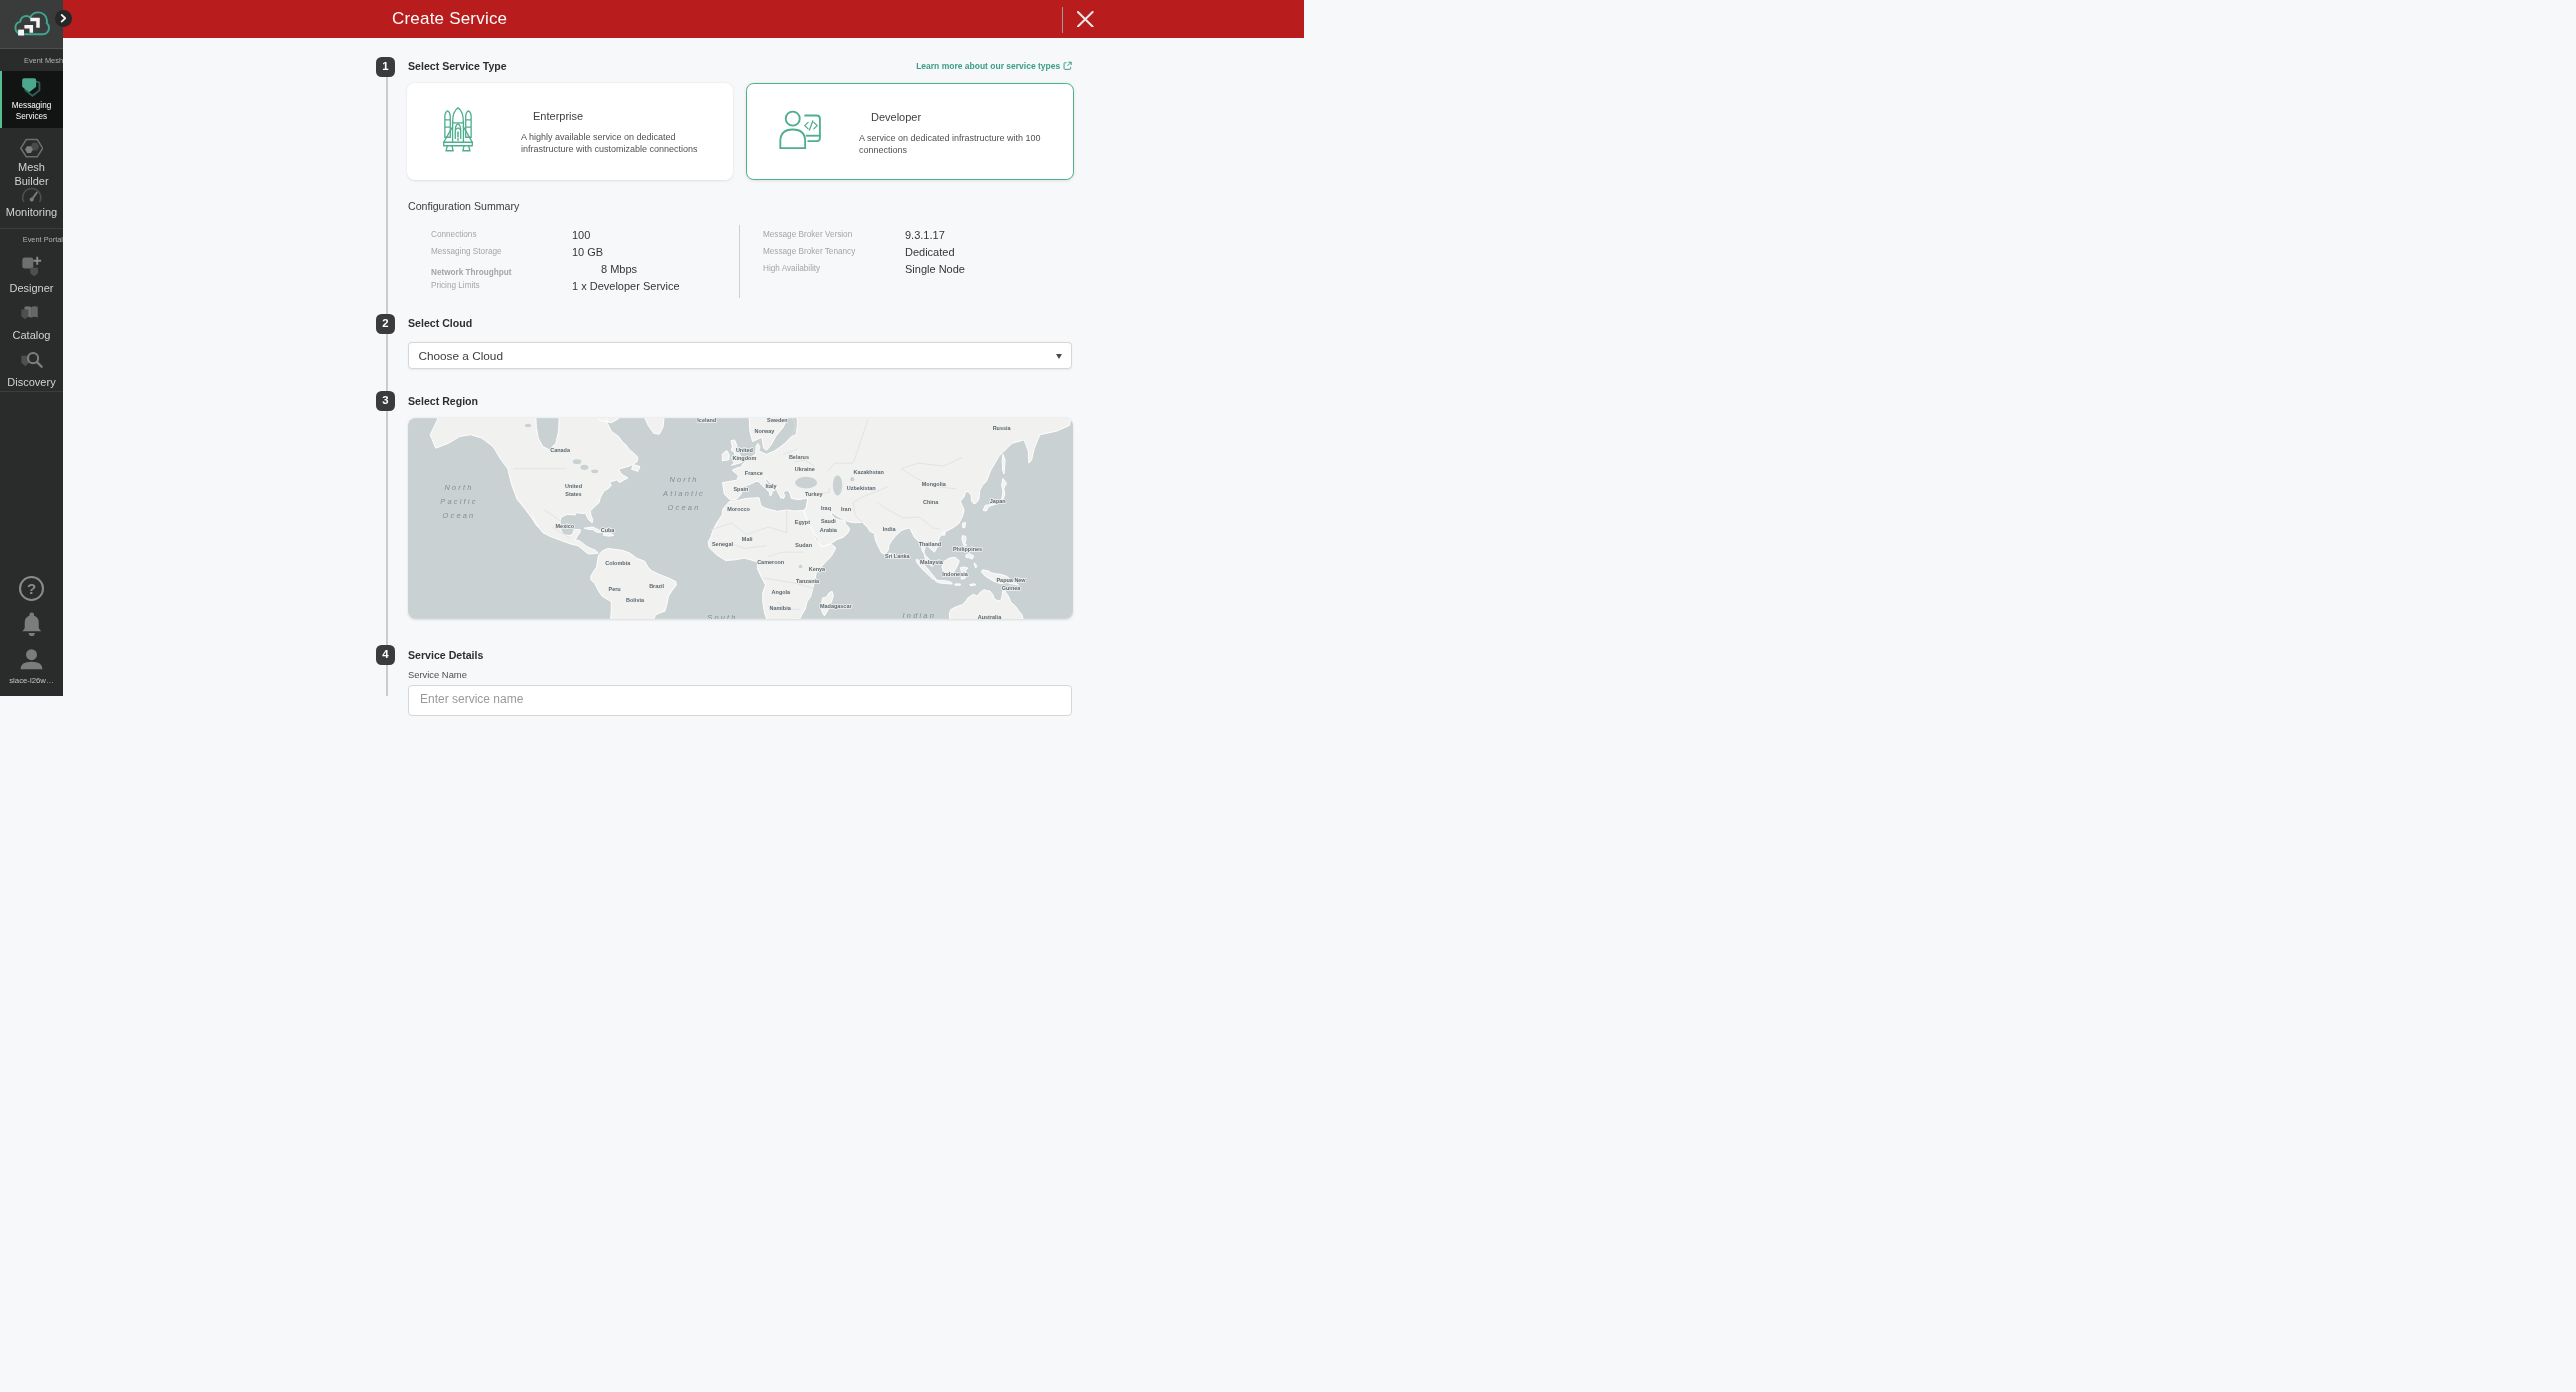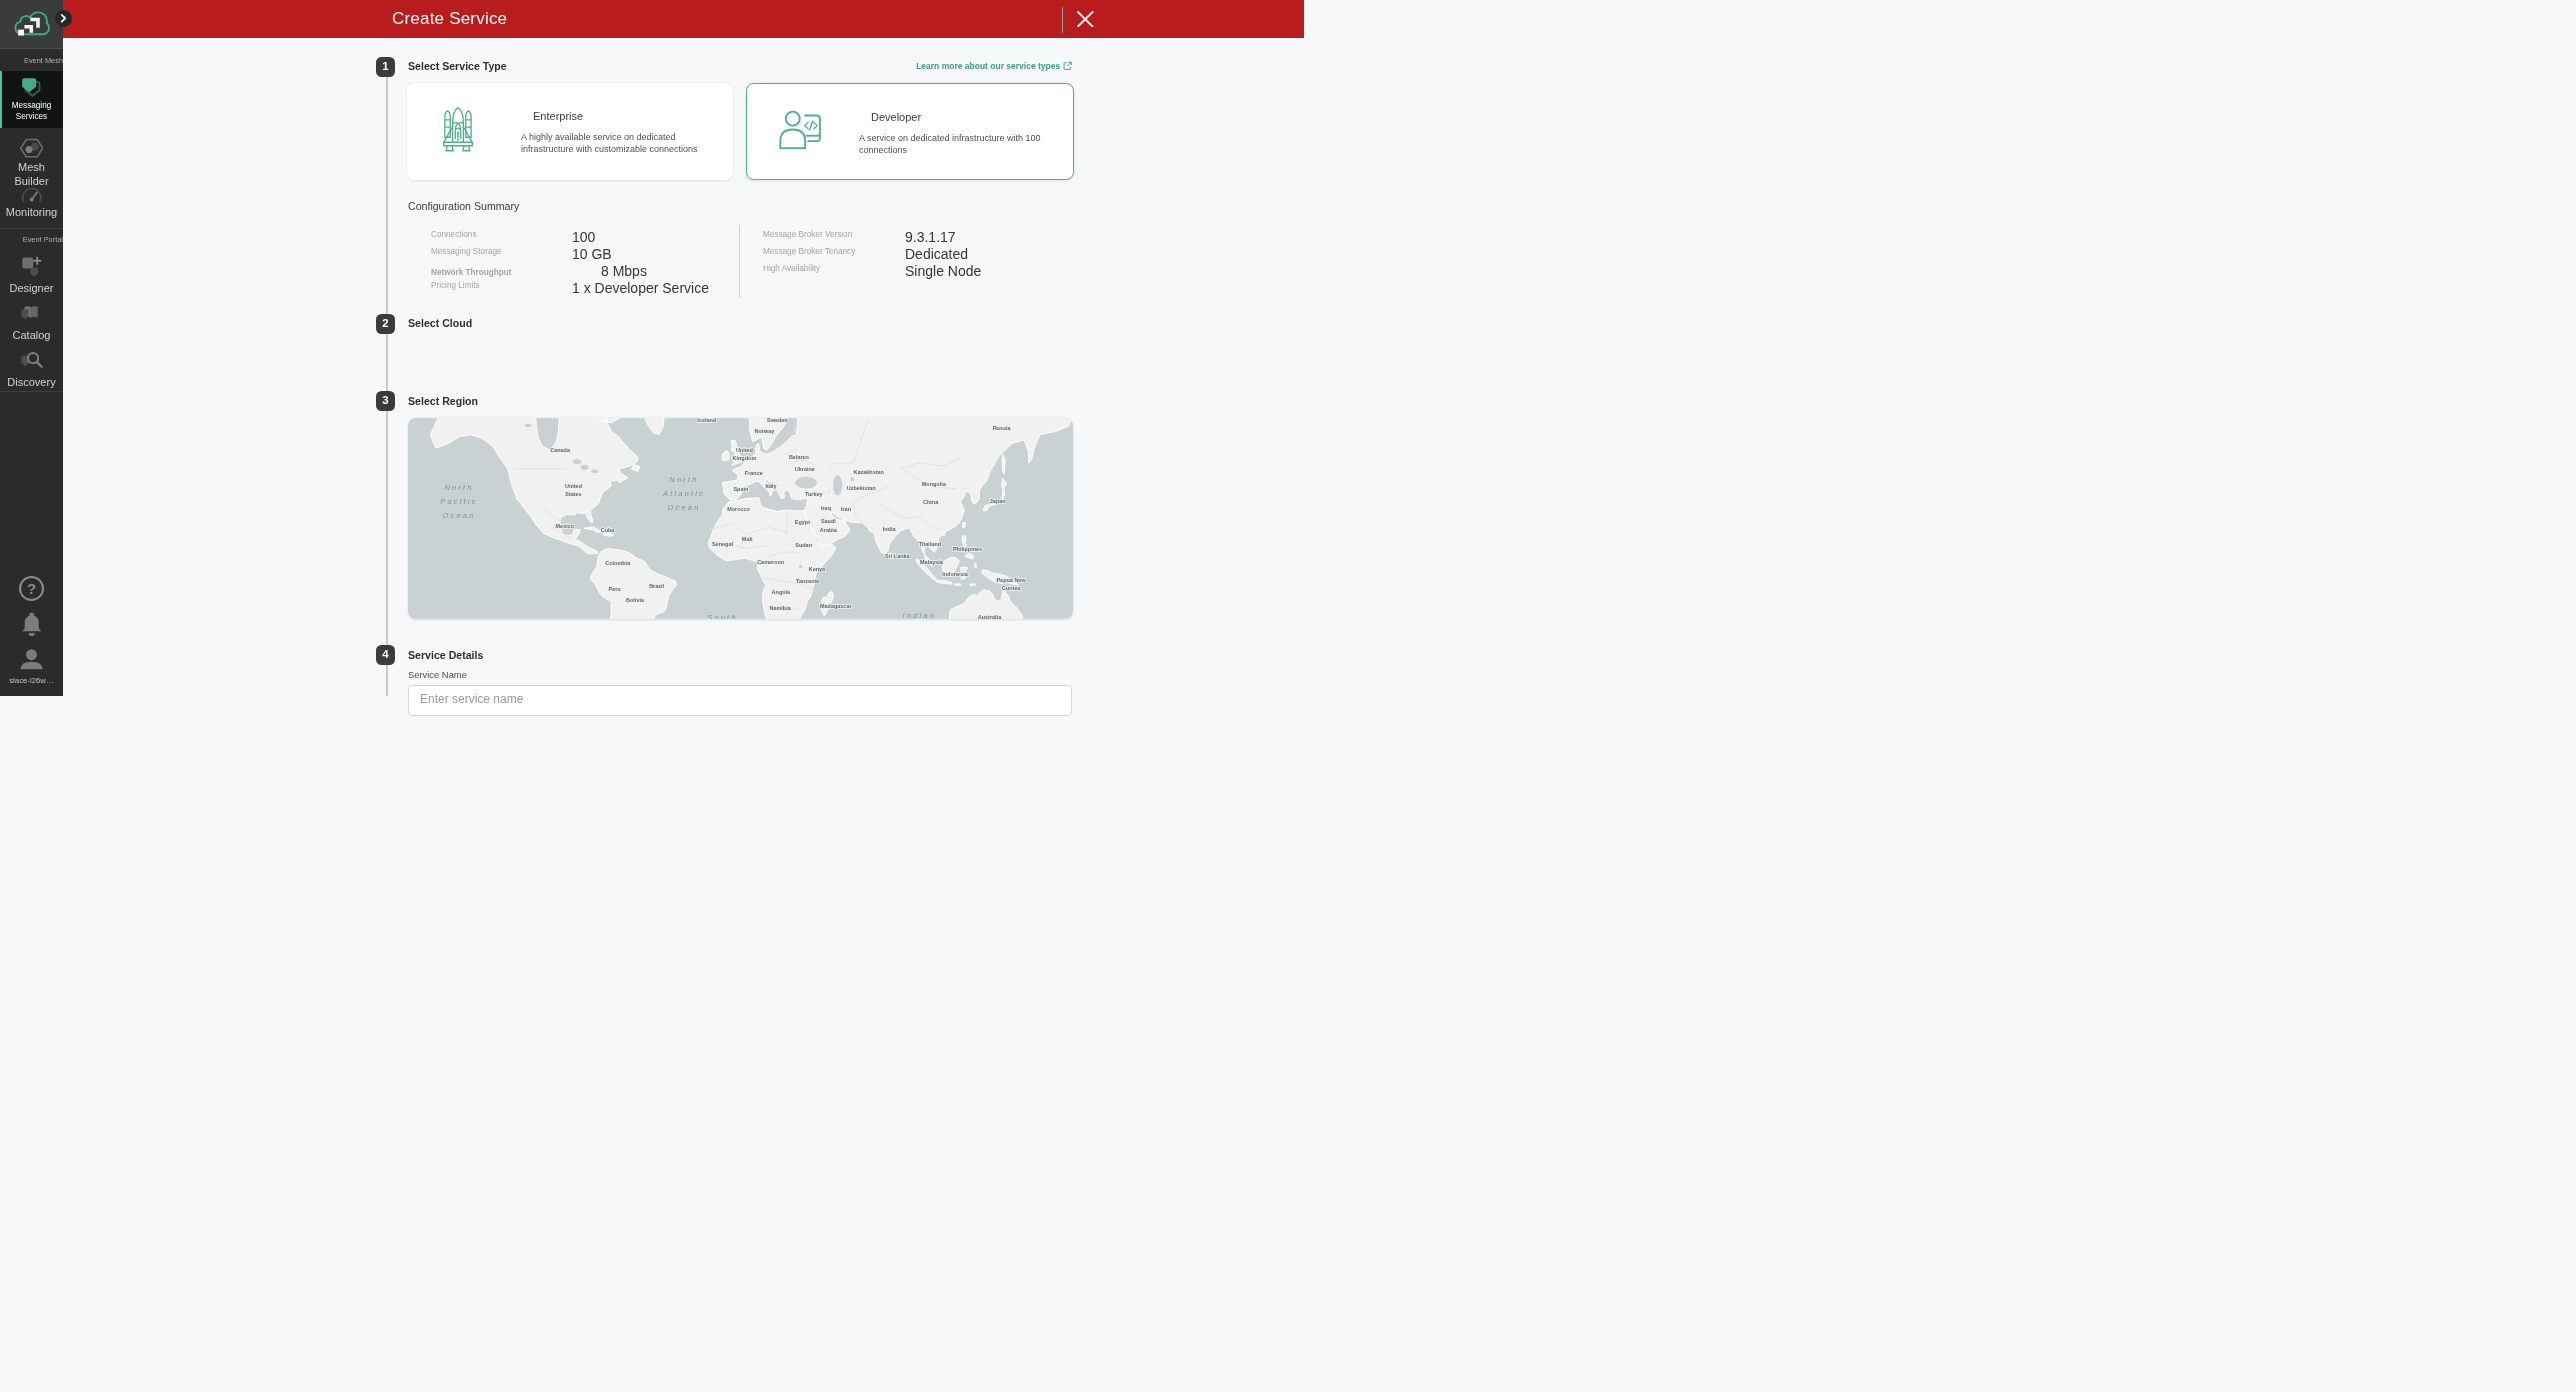--- a/index.html
+++ b/index.html
@@ -25,21 +25,21 @@
   color:#fff;font-size:11.4px;font-weight:700;text-align:center;line-height:19.6px;}
 .shead{position:absolute;left:408px;color:#2f2f2f;font-size:10.6px;font-weight:700;line-height:12.5px;}
 .learn{position:absolute;color:#3a9e88;font-size:8.5px;font-weight:700;}
 .card{position:absolute;top:83px;height:97px;background:#fff;border-radius:7.8px;
   box-shadow:0 0.8px 2.4px rgba(0,0,0,0.10);}
 .card.sel{border:1.6px solid #50b287;box-shadow:0 0.8px 3.1px rgba(0,0,0,0.10);}
 .card .title{position:absolute;left:114px;top:27.4px;font-size:11px;color:#3d3d3d;font-weight:400;padding-left:12px;}
 .card .desc{position:absolute;left:114px;top:49px;font-size:9px;color:#515151;line-height:11.8px;font-weight:400;}
 .cfg-title{position:absolute;left:408px;top:200px;font-size:10.6px;color:#3c3c3c;font-weight:400;}
 .cfg-label{position:absolute;color:#a5a5a5;font-size:8.2px;}
-.cfg-val{position:absolute;color:#363636;font-size:14px;}
+.cfg-val{position:absolute;color:#363636;font-size:11px;}
 .cfg-div{position:absolute;left:739px;top:225px;width:0.8px;height:73px;background:#cfcfcf;}
 .selectbox{position:absolute;left:408px;top:342px;width:664px;height:27.4px;background:#fff;
   border:0.8px solid #d6d6d6;border-radius:3.9px;box-shadow:0 0.8px 1.6px rgba(0,0,0,0.06);}
 .selectbox .txt{position:absolute;left:9.4px;top:6.3px;font-size:11.8px;color:#3d3d3d;}
 .selectbox .arr{position:absolute;right:9.4px;top:11px;width:0;height:0;
   border-left:3.9px solid transparent;border-right:3.9px solid transparent;border-top:5.5px solid #4a4a4a;}
 .mapbox{position:absolute;left:408px;top:418px;width:665px;height:201px;border-radius:7.8px;
   overflow:hidden;box-shadow:0 0.8px 2.4px rgba(0,0,0,0.12);}
 .cl{font-size:7px;font-weight:700;fill:#5f676c;text-anchor:middle;
   paint-order:stroke;stroke:#eef0f0;stroke-width:2.1px;font-family:"Liberation Sans",sans-serif;}
@@ -121,20 +121,24 @@
   <div class="cfg-div"></div>
   <div class="cfg-label" style="left:763px;top:230px;">Message Broker Version</div>
   <div class="cfg-val" style="left:905px;top:229px;">9.3.1.17</div>
   <div class="cfg-label" style="left:763px;top:247px;">Message Broker Tenancy</div>
   <div class="cfg-val" style="left:905px;top:246px;">Dedicated</div>
   <div class="cfg-label" style="left:763px;top:264px;">High Availability</div>
   <div class="cfg-val" style="left:905px;top:263px;">Single Node</div>
 
   <div class="badge" style="top:314px;">2</div>
   <div class="shead" style="top:317px;">Select Cloud</div>
+  <div class="selectbox">
+      <div class="txt">Choose a Cloud</div>
+      <div class="arr"></div>
+    </div>
 
   <div class="badge" style="top:391px;">3</div>
   <div class="shead" style="top:395px;">Select Region</div>
   <div class="mapbox">
     <svg width="665" height="201" viewBox="0 0 848 256">
 <rect x="0" y="0" width="848" height="256" fill="#cad1d3"></rect>
 <path d="M30.6,-33.3 L37.7,1.8 L28.3,21.2 L35.3,38.3 L51.8,32.1 L66.0,23.4 L80.1,21.2 L94.2,25.6 L108.4,36.3 L117.8,51.9 L127.2,64.5 L131.9,84.1 L139.0,103.4 L148.4,114.9 L157.9,127.5 L164.9,137.6 L172.0,146.1 L181.4,150.9 L195.5,156.2 L207.3,160.4 L216.8,162.7 L223.8,168.5 L229.7,173.1 L236.8,172.9 L242.7,172.0 L239.1,168.5 L230.9,165.1 L226.2,162.3 L221.5,158.5 L216.8,155.7 L213.2,155.9 L216.0,150.2 L219.1,146.1 L219.8,142.5 L212.0,141.8 L209.7,148.5 L205.0,149.7 L197.9,148.1 L194.4,141.3 L193.9,131.3 L195.5,126.2 L202.6,122.9 L209.7,123.1 L213.2,123.6 L214.4,120.5 L222.6,121.6 L226.2,121.0 L228.5,126.2 L230.9,130.1 L234.9,133.3 L235.6,129.3 L233.2,123.6 L232.5,118.4 L238.0,113.0 L243.8,107.6 L245.0,102.0 L247.4,97.6 L249.7,93.2 L255.6,89.7 L259.2,85.7 L257.3,81.6 L266.2,78.8 L269.8,82.3 L274.5,79.4 L280.4,76.2 L272.1,71.3 L268.6,65.2 L282.7,61.0 L292.1,55.6 L293.3,50.1 L287.4,44.3 L282.7,40.3 L278.0,34.2 L273.3,30.0 L268.6,23.4 L259.2,16.6 L254.4,6.9 L249.7,-9.0 L193.2,-9.0 L192.0,16.6 L188.5,32.1 L180.2,40.3 L172.0,36.3 L166.1,25.6 L163.7,11.8 L162.6,-9.0 L155.5,-9.0 L30.6,-33.3 Z M242.7,175.4 L247.4,169.7 L254.4,166.2 L263.9,167.4 L273.3,168.5 L282.7,172.0 L292.1,178.9 L301.6,182.3 L306.3,190.2 L311.0,194.8 L320.4,199.3 L332.2,203.9 L341.6,208.4 L342.1,213.0 L336.9,219.9 L332.2,227.0 L329.8,238.9 L327.5,246.2 L320.4,248.7 L315.7,251.2 L311.0,261.4 L258.0,261.4 L259.2,246.2 L259.2,234.1 L247.4,227.0 L242.7,219.9 L238.0,210.7 L233.2,206.1 L233.2,201.6 L235.6,197.0 L240.3,190.2 L241.5,183.4 L242.7,175.4 Z M409.9,106.2 L419.4,105.3 L431.1,102.5 L447.6,101.4 L450.0,111.7 L454.7,114.4 L460.6,116.3 L471.2,118.9 L483.0,117.1 L492.4,118.4 L500.6,117.9 L504.7,117.6 L506.1,122.3 L507.7,126.2 L511.3,136.3 L516.0,144.9 L520.7,155.7 L526.6,163.2 L530.1,163.9 L539.5,160.4 L545.4,165.1 L544.2,168.5 L539.5,176.6 L532.5,183.4 L525.4,191.4 L520.7,197.0 L518.3,208.4 L516.0,217.6 L513.6,227.0 L508.9,234.1 L506.5,243.7 L501.8,251.2 L497.1,261.4 L459.4,261.4 L454.7,248.7 L452.4,234.1 L452.4,222.3 L455.9,213.0 L450.0,201.6 L445.3,191.4 L446.0,183.4 L438.2,181.1 L428.8,178.4 L417.0,180.7 L405.2,181.6 L393.5,174.3 L384.0,165.1 L382.8,158.0 L386.4,150.9 L388.7,143.7 L393.5,133.8 L400.5,123.6 L401.7,115.7 L409.9,106.2 Z M411.6,104.5 L419.4,103.1 L424.6,97.1 L426.4,91.5 L431.6,86.0 L438.2,83.5 L442.9,81.0 L446.5,80.4 L448.8,82.6 L451.9,86.3 L456.1,89.7 L458.9,92.7 L460.8,93.8 L461.5,98.8 L462.7,99.1 L464.4,96.2 L463.9,92.9 L467.4,92.4 L464.8,90.3 L461.5,87.5 L458.0,82.6 L456.1,79.8 L456.6,75.9 L460.6,81.6 L465.3,84.8 L468.8,87.8 L471.2,93.8 L473.6,97.9 L475.4,102.2 L477.3,100.5 L478.7,103.1 L480.6,98.8 L478.7,95.0 L481.1,92.7 L485.3,92.4 L487.7,97.4 L488.6,102.0 L492.4,103.1 L495.7,103.7 L499.5,103.9 L504.2,102.8 L509.8,102.5 L508.7,108.1 L508.0,113.0 L506.1,116.0 L505.1,117.6 L505.6,121.6 L507.0,125.7 L510.1,131.3 L513.6,137.6 L517.1,144.9 L521.9,153.3 L526.3,163.2 L530.1,163.4 L537.2,160.9 L544.2,156.9 L547.8,154.5 L554.8,152.1 L560.3,147.3 L563.1,142.5 L561.9,138.8 L557.7,135.1 L557.2,130.1 L550.1,129.8 L543.8,127.3 L539.1,122.1 L541.6,121.0 L545.4,123.6 L550.1,126.5 L554.8,128.3 L557.9,129.3 L559.5,131.3 L564.3,132.6 L569.0,133.3 L579.6,133.1 L582.9,136.6 L586.2,139.6 L589.0,144.4 L594.7,146.9 L596.1,155.7 L599.6,163.4 L604.1,172.0 L607.8,173.6 L612.1,169.0 L613.5,161.6 L617.3,155.7 L622.0,149.7 L629.1,143.5 L633.8,141.5 L639.9,140.0 L645.5,151.7 L650.3,156.4 L654.0,160.4 L655.9,169.7 L661.1,176.6 L664.4,179.5 L668.6,189.3 L662.5,184.5 L659.7,179.3 L657.8,170.8 L660.2,161.6 L664.4,164.4 L668.2,168.5 L671.5,170.8 L675.2,163.9 L676.2,155.7 L678.5,150.9 L684.4,145.2 L695.0,139.8 L702.1,134.8 L706.8,126.2 L709.2,117.1 L704.4,106.2 L709.2,100.2 L711.0,93.8 L715.0,94.1 L718.1,98.5 L718.6,105.3 L721.4,109.2 L724.7,108.1 L728.0,103.4 L729.2,91.8 L732.7,85.4 L737.4,81.0 L743.3,66.2 L753.9,48.2 L770.4,32.1 L785.7,27.8 L791.1,42.3 L791.6,57.4 L795.1,53.8 L798.7,38.3 L805.8,21.2 L827.0,16.6 L843.4,9.4 L847.0,-9.0 L495.9,-9.0 L496.6,9.4 L494.8,21.2 L488.9,23.4 L480.6,32.1 L473.6,37.5 L466.5,42.3 L457.1,46.2 L452.4,44.3 L447.2,41.5 L448.8,37.5 L446.5,32.1 L443.9,35.0 L443.4,45.5 L439.4,48.2 L433.5,53.8 L427.8,57.4 L424.1,62.8 L420.3,63.1 L413.2,66.6 L418.2,70.3 L421.3,73.6 L419.4,79.1 L401.0,82.3 L402.4,90.3 L403.3,96.8 L407.6,101.4 L411.6,104.5 Z M434.7,-9.0 L435.9,16.6 L439.4,30.0 L446.5,26.5 L451.2,24.3 L453.5,38.3 L457.1,41.1 L463.0,34.2 L468.8,23.4 L478.3,11.8 L484.2,-0.8 L491.2,-9.0 Z M412.3,60.3 L416.5,56.4 L413.7,54.5 L412.8,49.3 L417.0,47.0 L415.8,43.1 L412.3,41.1 L413.5,36.3 L411.8,28.7 L416.5,27.8 L418.9,33.4 L420.3,42.3 L424.1,48.2 L427.6,51.2 L425.5,56.4 L412.3,60.3 Z M400.5,54.5 L409.2,53.1 L409.7,46.2 L406.2,41.1 L400.5,46.2 L401.0,50.1 L400.5,54.5 Z M369.9,-6.2 L371.1,3.8 L381.7,5.4 L391.6,-1.4 L389.9,-7.9 Z M298.0,-9.0 L306.3,9.4 L313.3,19.3 L320.4,20.7 L325.1,11.8 L327.5,-9.0 Z M235.6,-9.0 L245.0,2.8 L259.2,5.9 L268.6,0.7 L263.9,-9.0 Z M758.6,76.9 L763.3,83.2 L759.8,89.4 L761.0,97.6 L757.5,106.2 L750.4,108.4 L743.3,110.3 L736.2,111.1 L733.4,117.6 L737.2,118.4 L741.0,112.5 L748.0,110.3 L753.9,108.1 L757.2,103.4 L758.6,93.2 L757.0,85.4 L758.6,76.9 Z M758.6,46.2 L761.5,53.8 L760.0,71.3 L758.2,66.2 L757.7,53.8 L758.6,46.2 Z M680.9,190.2 L683.2,183.0 L690.3,178.4 L697.8,177.5 L703.0,182.0 L699.7,190.2 L695.0,198.0 L688.0,200.2 L683.2,196.1 L680.9,190.2 Z M648.8,179.8 L655.0,184.3 L662.0,191.1 L666.7,197.0 L671.5,203.0 L673.8,205.9 L669.1,205.2 L662.0,198.4 L655.0,191.6 L649.3,184.8 L647.9,180.7 L648.8,179.8 Z M672.4,206.4 L678.5,207.1 L685.6,207.5 L692.7,209.3 L694.1,211.6 L685.6,211.0 L678.5,210.3 L673.1,208.4 L672.4,206.4 Z M704.4,190.7 L709.2,189.8 L713.9,191.1 L710.6,194.8 L713.4,200.2 L709.6,204.8 L705.4,205.2 L706.3,198.4 L704.4,190.7 Z M732.7,193.4 L739.8,194.8 L744.5,197.5 L749.2,198.4 L756.3,199.3 L763.3,201.6 L768.1,205.2 L772.8,208.9 L778.7,213.0 L771.6,211.6 L763.3,209.8 L756.3,211.2 L749.2,209.3 L742.1,205.2 L735.1,200.7 L731.3,196.1 L732.7,193.4 Z M691.3,261.4 L690.3,248.7 L692.7,243.7 L699.7,240.3 L706.8,237.9 L711.5,233.1 L713.9,229.3 L720.9,224.6 L725.6,227.0 L730.4,221.3 L735.1,218.6 L737.4,219.9 L742.1,220.4 L745.9,225.1 L747.3,229.8 L752.0,233.1 L756.3,232.2 L757.7,226.0 L758.6,219.0 L760.0,217.2 L762.4,222.3 L765.7,227.0 L768.5,234.5 L774.2,239.3 L778.4,245.2 L782.7,250.2 L786.0,261.4 Z M528.7,229.3 L533.4,228.4 L537.2,222.7 L540.9,220.9 L542.4,227.0 L540.0,234.1 L536.2,243.7 L531.0,252.2 L527.7,246.2 L526.8,238.9 L528.7,229.3 Z M612.6,176.6 L614.0,172.0 L616.8,172.9 L616.8,177.5 L614.0,178.9 L612.6,176.6 Z M224.8,140.3 L235.6,138.8 L242.7,142.2 L247.9,145.2 L241.3,145.7 L235.6,142.2 L228.5,141.5 L224.8,140.3 Z M249.3,147.1 L256.8,146.1 L262.5,149.5 L256.8,150.5 L249.3,149.5 L249.3,147.1 Z M154.3,116.8 L159.0,124.7 L163.7,134.8 L166.3,138.8 L163.5,136.3 L157.9,125.7 L152.7,117.9 L154.3,116.8 Z M706.8,150.0 L711.0,150.5 L711.5,154.7 L710.1,160.4 L712.5,161.8 L709.6,163.7 L707.7,159.0 L706.3,154.7 L706.8,150.0 Z M711.5,174.3 L716.2,172.9 L721.4,175.7 L719.5,179.8 L715.3,177.9 L711.5,177.5 L711.5,174.3 Z M713.9,167.4 L718.6,166.4 L717.6,169.7 L713.9,169.2 L713.9,167.4 Z M707.3,133.8 L711.0,133.3 L710.1,139.8 L707.3,139.3 L707.3,133.8 Z M680.4,146.1 L685.1,145.7 L684.2,149.5 L680.9,149.0 L680.4,146.1 Z M722.1,184.5 L725.2,188.0 L724.2,191.1 L722.3,187.5 L722.1,184.5 Z M716.2,212.1 L722.3,211.2 L724.2,212.6 L717.6,213.9 L716.2,212.1 Z M697.4,211.4 L704.4,211.4 L704.4,213.0 L697.4,213.0 L697.4,211.4 Z M287.4,59.2 L295.7,61.7 L293.3,67.9 L285.1,65.2 L287.4,59.2 Z M146.1,-9.0 L160.2,-2.4 L174.3,-6.2 L169.6,-9.0 L146.1,-9.0 Z" fill="#f1f2f0" stroke="#ffffff" stroke-width="1.2" stroke-linejoin="round"></path>
 <path d="M134.3,64.5 L200.3,64.5" fill="none" stroke="#dcdfdf" stroke-width="1"></path>
 <path d="M173.2,116.3 L194.4,131.3" fill="none" stroke="#dcdfdf" stroke-width="1"></path>
 <path d="M183.8,138.8 L207.3,153.3" fill="none" stroke="#dcdfdf" stroke-width="1"></path>

